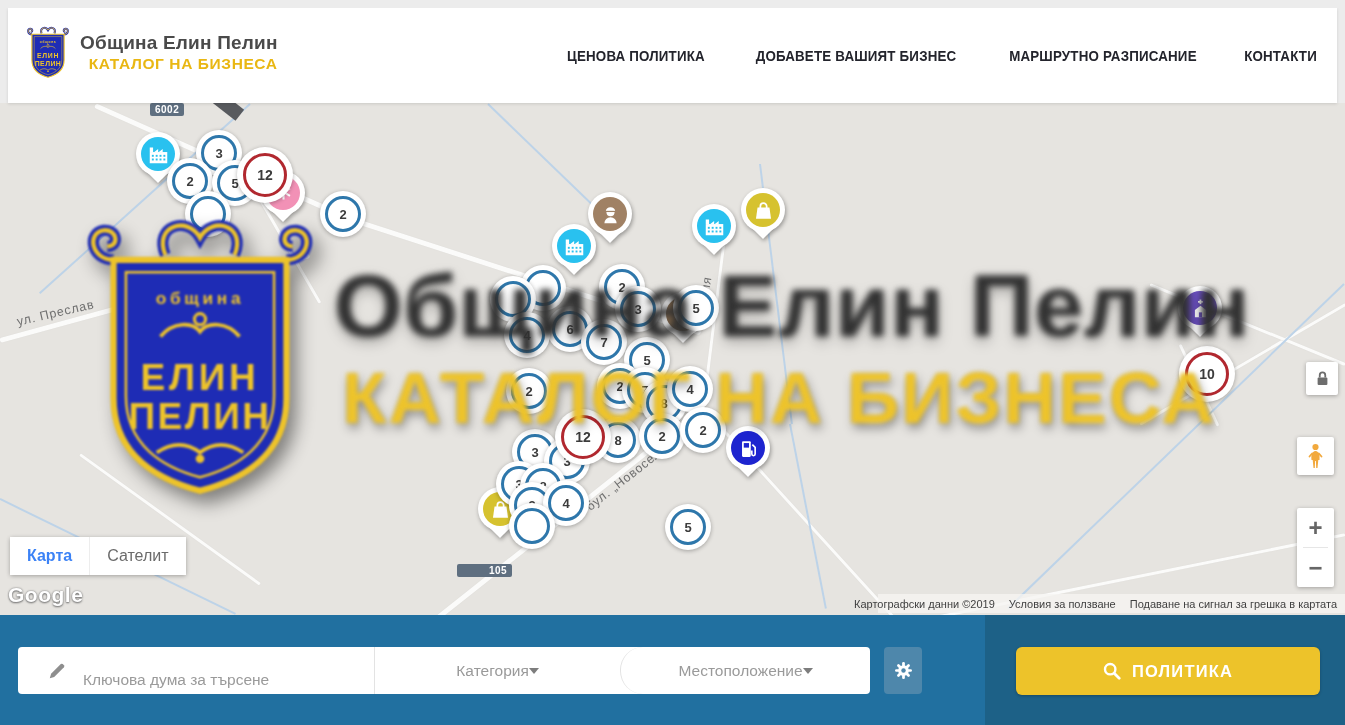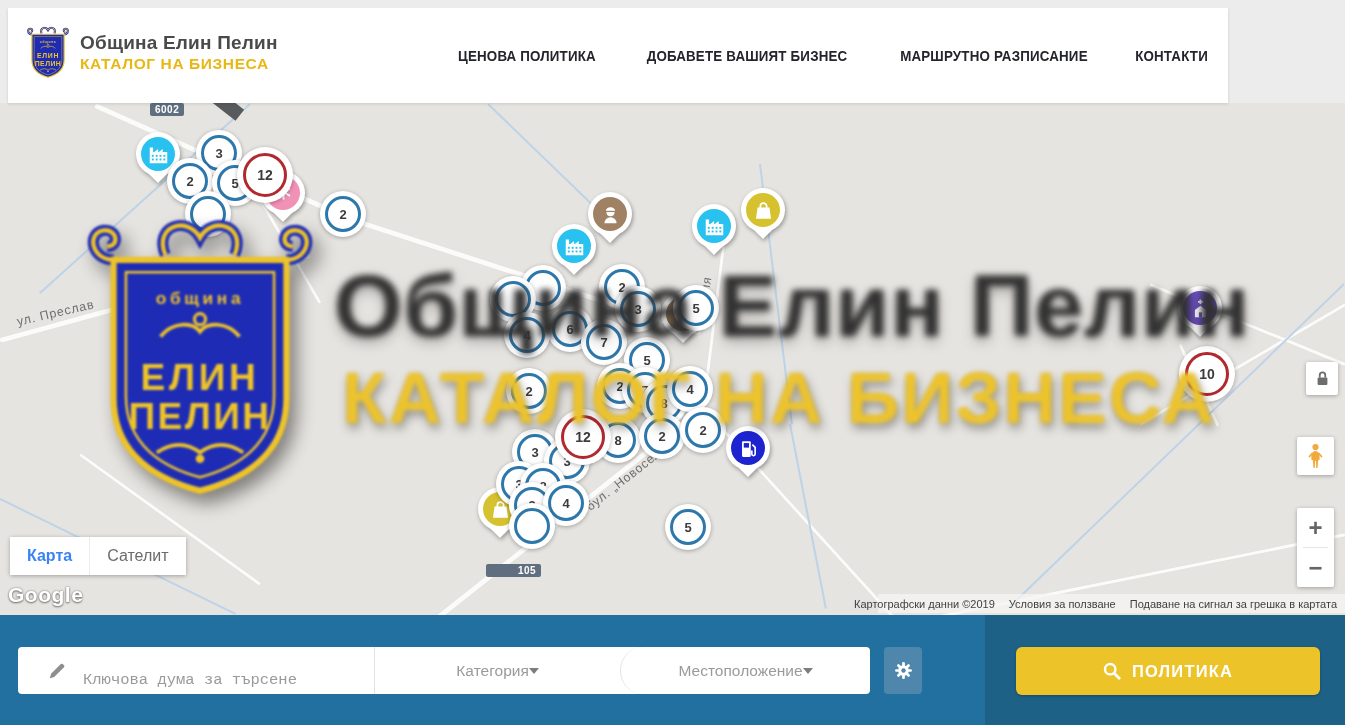--- a/index.html
+++ b/index.html
@@ -1,20 +1,20 @@
 <!DOCTYPE html>
 <html><head>
 <meta charset="utf-8">
 <style>
   html,body{margin:0;padding:0;width:1345px;height:725px;overflow:hidden;
     font-family:"Liberation Sans","DejaVu Sans",sans-serif;background:#ececec;}
   
   .topstrip{position:absolute;left:0;top:0;width:1345px;height:8px;background:#ececec;z-index:90;}
-  .header{position:absolute;left:8px;top:8px;width:1220px;height:95px;background:#ffffff;z-index:89;
-    box-shadow:0 1px 3px rgba(0,0,0,.12);}
+  .header{position:absolute;left:8px;top:8px;width:1329px;height:95px;background:#ffffff;z-index:89;
+    box-shadow:0 1px 3px rgba(0,0,0,.12);text-align:right;}
   .brand{position:absolute;left:17px;top:17px;display:flex;align-items:center;}
   .brand .crest-sm{width:46px;height:54px;}
   .brand-text{margin-left:9px;}
   .brand-title{font-size:19px;font-weight:700;color:#4a4a4a;letter-spacing:.2px;line-height:22px;}
   .brand-sub{font-size:15.5px;font-weight:700;color:#e9b713;letter-spacing:.6px;line-height:19px;}
   .nav{position:absolute;right:17px;top:0;height:95px;display:flex;align-items:center;gap:36px;}
   .nav-item{font-size:14.5px;font-weight:700;color:#23242c;letter-spacing:.2px;cursor:pointer;
     transform:scaleX(.92);transform-origin:center;white-space:nowrap;}
   
   .map{position:absolute;left:0;top:103px;width:1345px;height:512px;background:#e6e4e0;overflow:hidden;}
@@ -64,21 +64,21 @@
   .zoomctl{position:absolute;left:1297px;top:405px;width:37px;height:79px;background:#fff;border-radius:2px;
     box-shadow:0 1px 4px rgba(0,0,0,.3);z-index:60;display:flex;flex-direction:column;}
   .zoomctl .zbtn{flex:1;display:flex;align-items:center;justify-content:center;font-size:24px;color:#666;cursor:pointer;font-weight:700;}
   .zoomctl .zdiv{height:1px;background:#e6e6e6;margin:0 6px;}
   
   .searchbar{position:absolute;left:0;top:615px;width:1345px;height:110px;background:#2170a0;z-index:95;}
   .searchbar .darkpanel{position:absolute;left:985px;top:0;width:360px;height:110px;background:#1d6187;}
   .fieldwrap{position:absolute;left:18px;top:32px;width:852px;height:47px;background:#fff;border-radius:4px;
     display:flex;align-items:stretch;}
   .f-key{width:340px;display:flex;align-items:center;padding-left:30px;gap:14px;}
-  .f-key input{border:0;outline:0;font-size:15.5px;color:#555;width:250px;font-family:Liberation Mono, monospace;background:transparent;margin-top:19px;}
+  .f-key input{border:0;outline:0;font-size:15.5px;color:#555;width:250px;font-family:Liberation Sans, sans-serif;background:transparent;margin-top:19px;}
   .f-key input::placeholder{color:#9a9a9a;}
   .f-sel{display:flex;align-items:center;justify-content:center;border-left:1px solid #e3e3e3;
     padding:0 18px;cursor:pointer;}
   .f-cat{width:218px;}
   .f-loc{width:222px;border-radius:23px;}
   .f-sel .sel-text{font-size:15.5px;color:#9a9a9a;}
   .caret{width:0;height:0;border-left:5px solid transparent;border-right:5px solid transparent;border-top:6px solid #7d7d7d;}
   .gear-btn{position:absolute;left:884px;top:32px;width:38px;height:47px;background:#4e87ab;border-radius:4px;
     display:flex;align-items:center;justify-content:center;cursor:pointer;}
   .search-btn{position:absolute;left:1016px;top:32px;width:304px;height:48px;background:#edc32a;border-radius:6px;
@@ -139,21 +139,21 @@
 
   <div class="stream" style="left:250px;top:0;width:283px;transform:rotate(138deg);"></div>
   <div class="stream" style="left:760px;top:60px;width:262px;transform:rotate(83deg);"></div>
   <div class="stream" style="left:790px;top:320px;width:188px;transform:rotate(79deg);"></div>
   <div class="stream" style="left:1344px;top:180px;width:467px;transform:rotate(136deg);"></div>
   <div class="stream" style="left:0;top:395px;width:262px;transform:rotate(26deg);"></div>
   <div class="stream" style="left:488px;top:0;width:166px;transform:rotate(44deg);"></div>
   <div class="map-artifact"></div>
 
   <div class="badge" style="left:150px;top:0;">6002</div>
-  <div class="badge" style="left:486px;top:461px;padding-left:32px;">105</div>
+  <div class="badge" style="left:457px;top:461px;padding-left:32px;">105</div>
   <div class="street-label" style="left:16px;top:203px;transform:rotate(-13deg);">ул. Преслав</div>
   <div class="street-label" style="left:578px;top:370px;transform:rotate(-38deg);">бул. „Новосел</div>
   <div class="street-label" style="left:694px;top:178px;transform:rotate(-80deg);">ция</div>
 
   <div class="layer">
       <div class="pin" style="left: 158px; top: 55px;">
         <div class="tail"></div>
         <div class="bub"></div>
         <div class="ic" style="background:#29c1ef">
           <svg width="21" height="21" viewBox="0 0 12 12">

